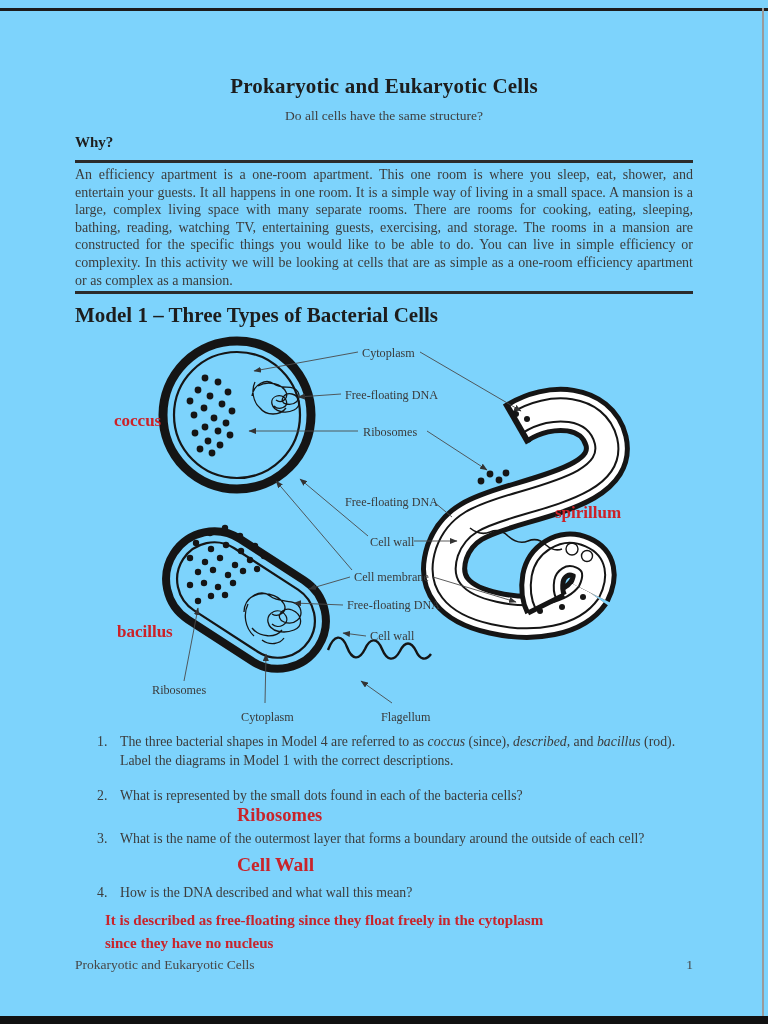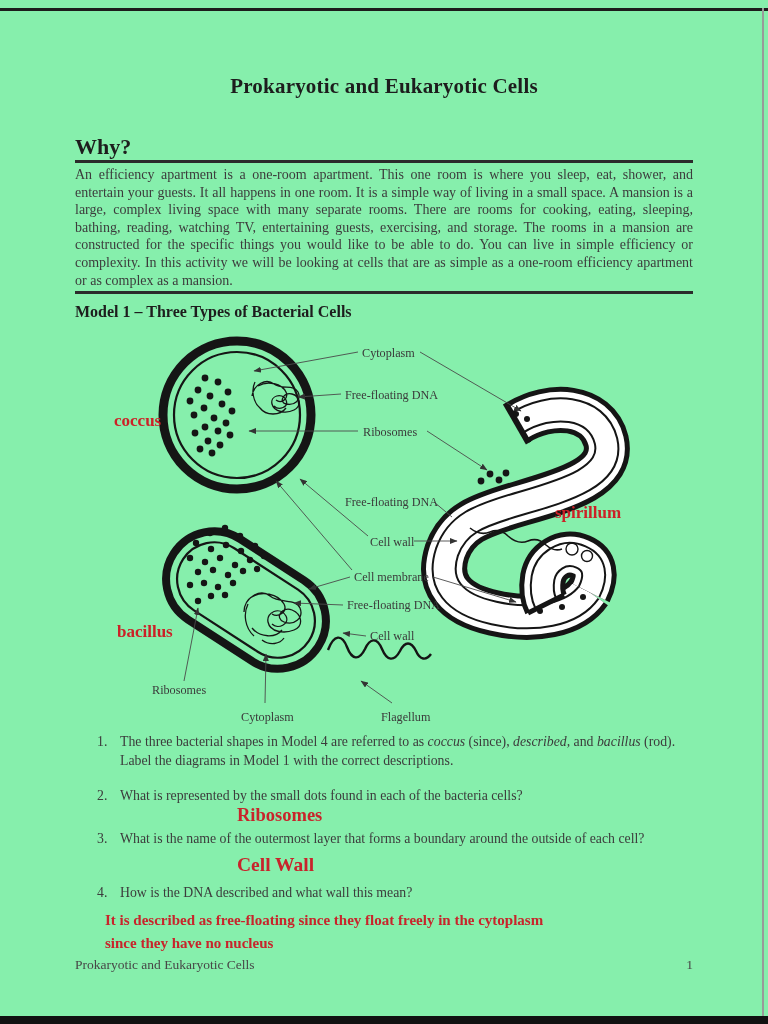--- a/index.html
+++ b/index.html
@@ -1,30 +1,30 @@
 <!DOCTYPE html>
 <html><head>
 <meta charset="utf-8">
 <style>
   html,body{margin:0;padding:0;background:#e8e8e8;}
-  .page{position:relative;width:768px;height:1024px;background:#86efac;overflow:hidden;
+  .page{position:relative;width:768px;height:1024px;background:#7dd3fc;overflow:hidden;
         font-family:"Liberation Serif","DejaVu Serif",serif;color:#3d3d3d;}
   .edge-top{position:absolute;left:0;top:8px;width:768px;height:3px;background:#1c1c1c;}
   .edge-bottom{position:absolute;left:0;top:1016px;width:768px;height:8px;background:#111;}
   .edge-right{position:absolute;left:762px;top:8px;width:2px;height:1008px;background:#9a9a9a;}
 
   .title{position:absolute;left:0;top:74px;width:768px;text-align:center;
          font-size:21px;font-weight:bold;color:#1d1d1d;letter-spacing:.2px;}
   .subtitle{position:absolute;left:0;top:108px;width:768px;text-align:center;font-size:13.5px;color:#3f3f3f;}
-  .why-head{position:absolute;left:75px;top:134px;font-size:22px;font-weight:bold;color:#1d1d1d;}
+  .why-head{position:absolute;left:75px;top:134px;font-size:15px;font-weight:bold;color:#1d1d1d;}
   .rule{position:absolute;left:75px;width:618px;height:2.5px;background:#2b2b2b;}
   .rule1{top:160px;} .rule2{top:291px;}
   .why-body{position:absolute;left:75px;top:166px;width:618px;font-size:14px;line-height:17.6px;
             text-align:justify;color:#3c3c3c;}
-  .model-head{position:absolute;left:75px;top:303px;font-size:16px;font-weight:bold;color:#1d1d1d;}
+  .model-head{position:absolute;left:75px;top:303px;font-size:21px;font-weight:bold;color:#1d1d1d;}
 
   .diagram{position:absolute;left:75px;top:335px;}
   .dlabel{font-family:"Liberation Serif","DejaVu Serif",serif;font-size:12.2px;fill:#3a3a3a;}
   .cellname{font-family:"Liberation Serif","DejaVu Serif",serif;font-size:17px;font-weight:bold;fill:#cc2127;}
   .leader{stroke:#4a4a4a;stroke-width:.9;fill:none;}
   .ink{stroke:#151515;fill:none;}
 
   .q{position:absolute;left:97px;width:585px;display:flex;font-size:13.8px;line-height:18.5px;color:#3c3c3c;}
   .qnum{width:23px;flex:0 0 23px;}
   .qtext{flex:1;}
@@ -39,20 +39,21 @@
 </style>
 </head>
 <body>
 
 <div class="page">
   <div class="edge-top"></div>
   <div class="edge-bottom"></div>
   <div class="edge-right"></div>
 
   <div class="title">Prokaryotic and Eukaryotic Cells</div>
+  <div class="subtitle">Do all cells have the same structure?</div>
 
   <div class="why-head">Why?</div>
   <div class="rule rule1"></div>
   <div class="why-body">An efficiency apartment is a one-room apartment. This one room is where you sleep, eat, shower, and entertain your guests. It all happens in one room. It is a simple way of living in a small space. A mansion is a large, complex living space with many separate rooms. There are rooms for cooking, eating, sleeping, bathing, reading, watching TV, entertaining guests, exercising, and storage. The rooms in a mansion are constructed for the specific things you would like to be able to do. You can live in simple efficiency or complexity. In this activity we will be looking at cells that are as simple as a one-room efficiency apartment or as complex as a mansion.</div>
   <div class="rule rule2"></div>
 
   <div class="model-head">Model 1 – Three Types of Bacterial Cells</div>
 
   <svg class="diagram" width="620" height="400" viewBox="75 335 620 400">
     <defs>

